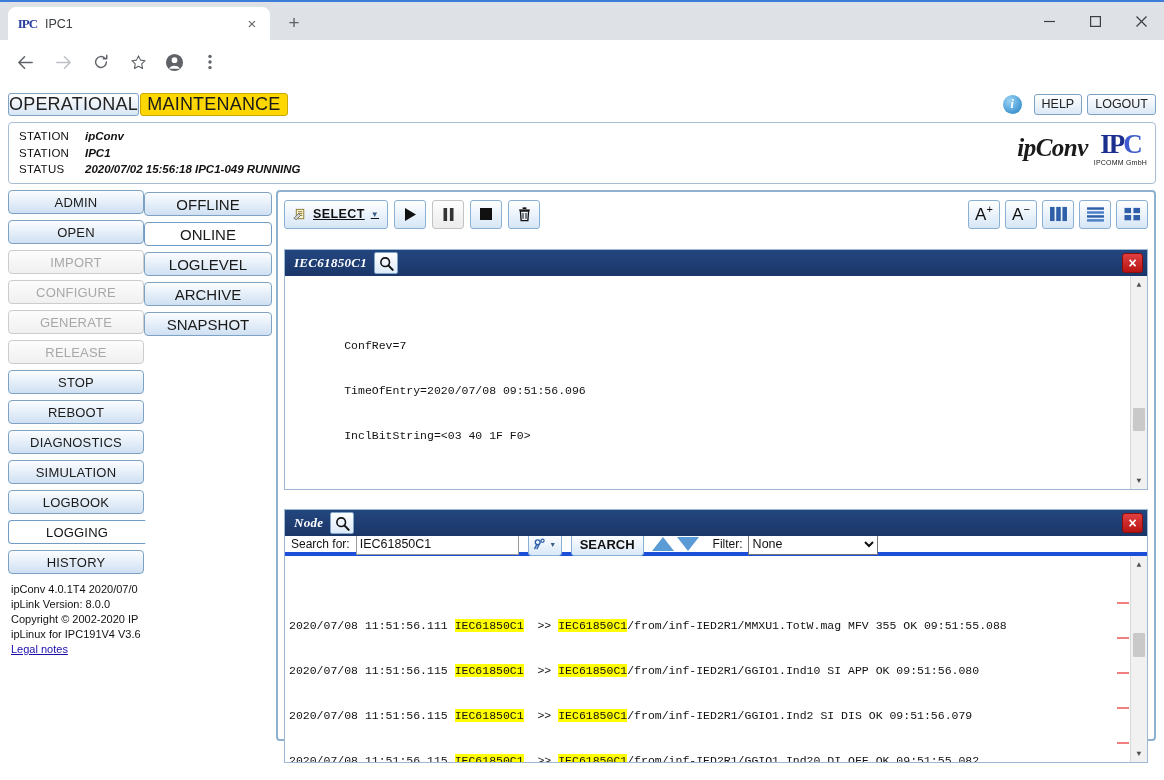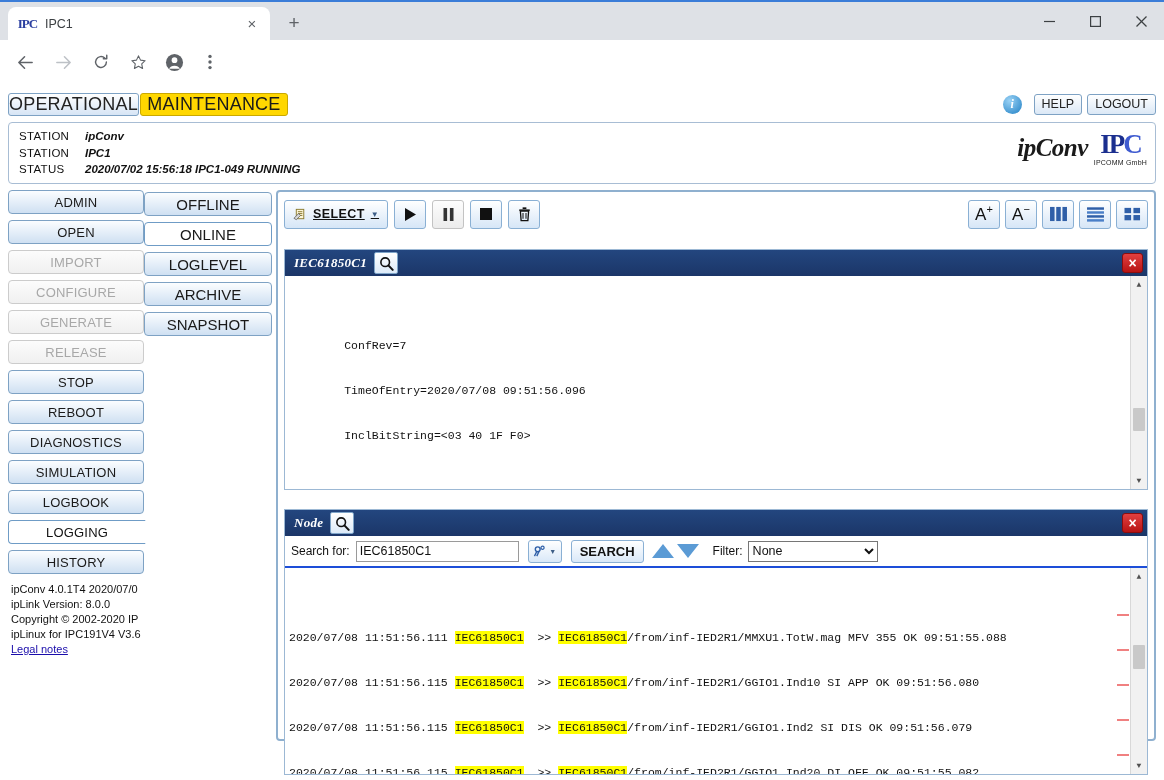--- a/index.html
+++ b/index.html
@@ -195,22 +195,22 @@
   .vscroll .track { flex:1 1 auto; width:100%; position:relative; }
   .vscroll .thumb { position:absolute; left:2px; right:2px; background:#c9c9c9; border-radius:1px; }
 
   .marks { position:absolute; right: 18px; top: 6px; width: 12px; }
   .mark { height: 2px; background: #f08080; margin-bottom: 3px; }
 
   .hl { background: #ffff00; }
 
   
   .search-row {
-    display:flex; align-items:center; height: 32px;
-    padding: 2px 6px; background:#ffffff; border-bottom:2px solid #1d4ed8;
+    display:flex; align-items:center; height: 20px;
+    padding: 2px 6px; background:#ffffff; border-bottom:4px solid #1d4ed8;
   }
   .search-label { font-size: 12px; color:#111; margin-right: 6px; }
   .search-input {
     width: 163px; height: 21px; border: 1px solid #9a9a9a; background:#fff;
     font-size: 12.5px; color:#111; padding: 0 3px; font-family:"Liberation Sans", sans-serif;
     line-height:19px;
   }
   .chainbtn {
     margin-left: 9px; width: 34px; height: 23px;
     border: 1px solid #8ab0d4; border-radius:3px;

